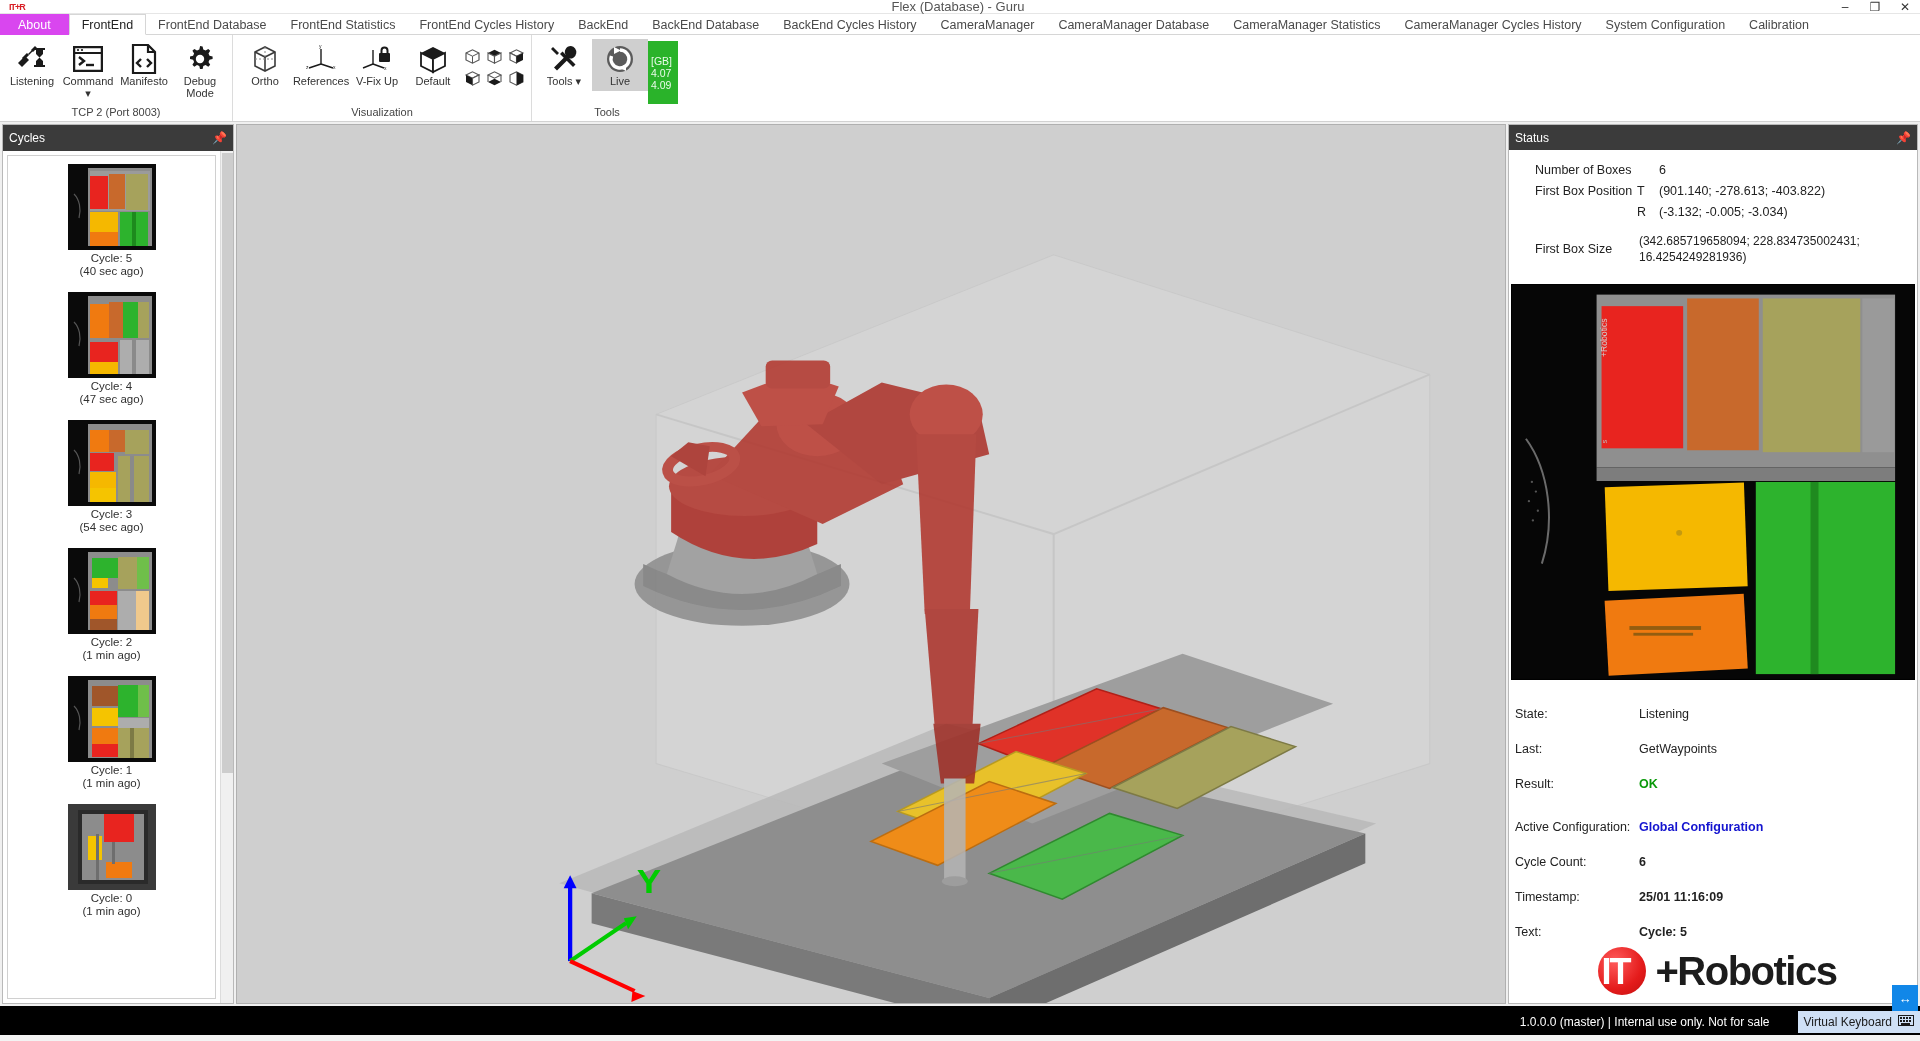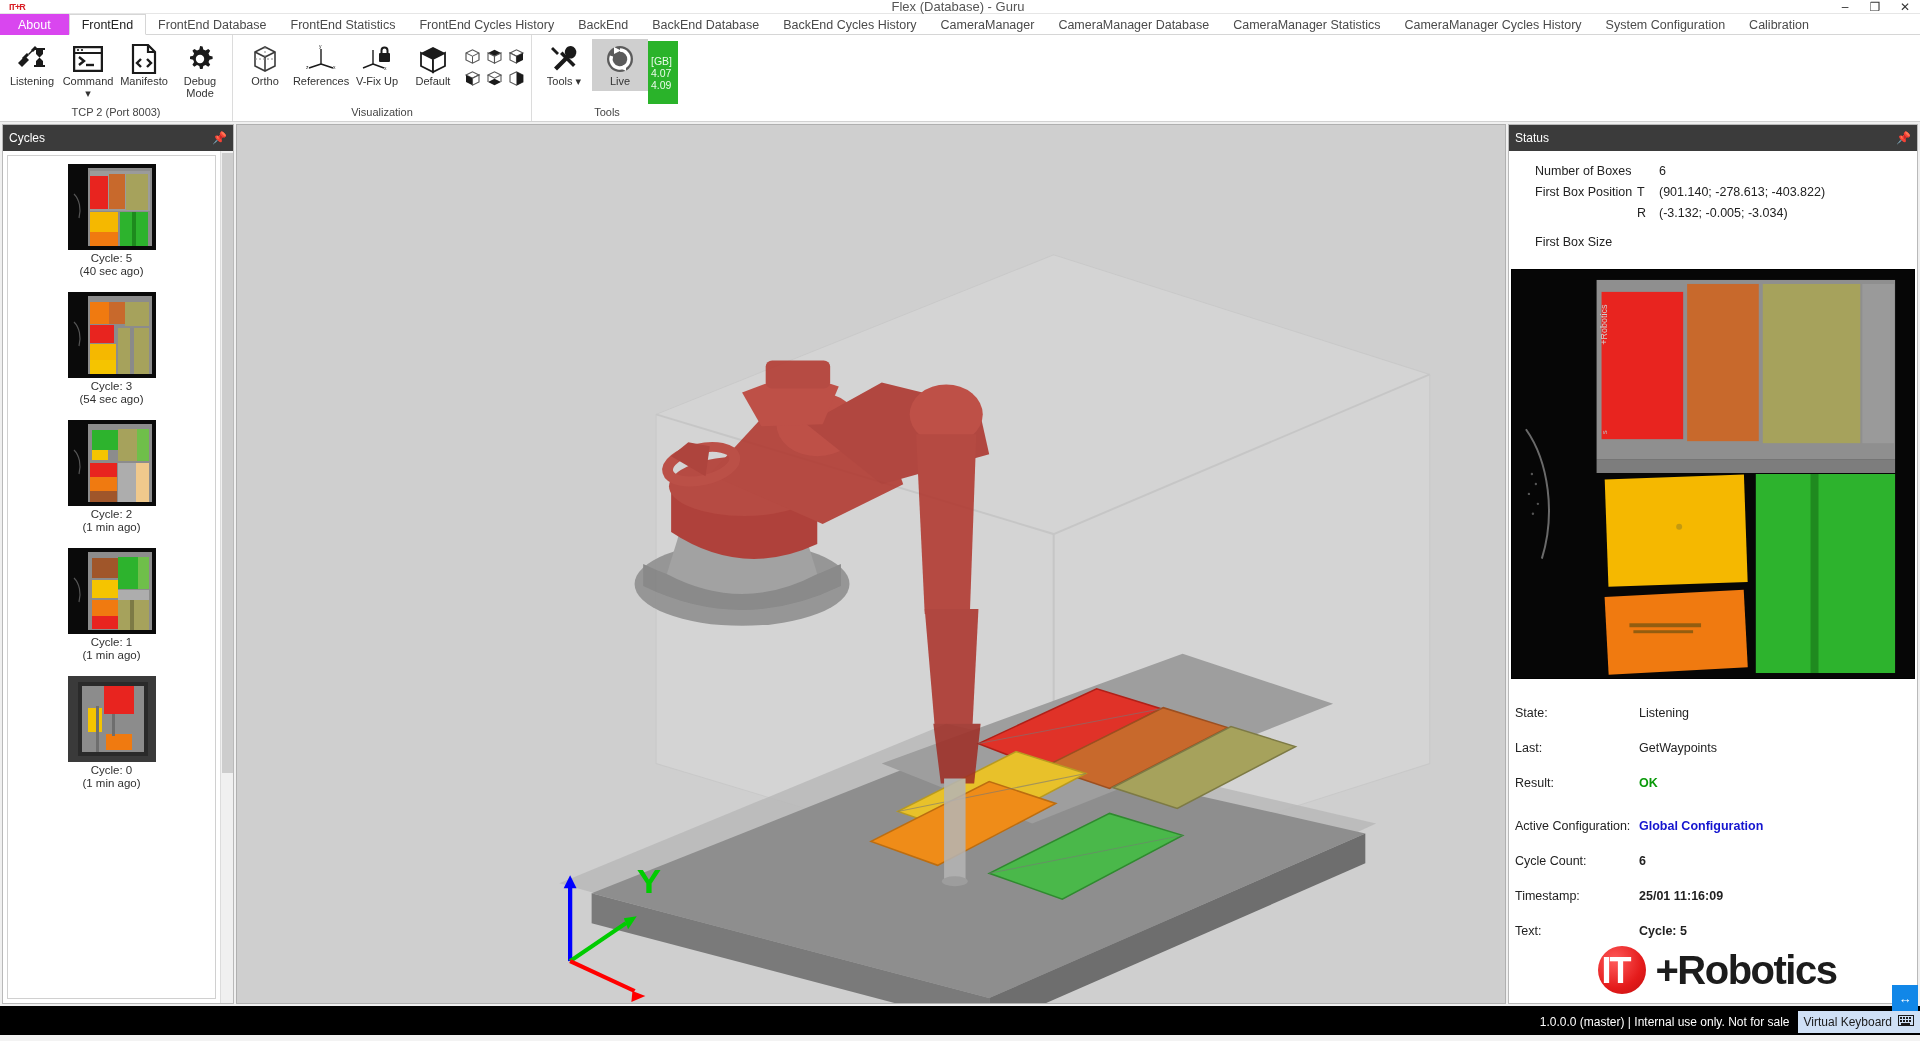--- a/index.html
+++ b/index.html
@@ -172,21 +172,21 @@
     color: #fff; letter-spacing: -2px; font-family: "Liberation Sans", sans-serif;
   }
   .brand-text {
     font-size: 40px; font-weight: bold; color: #1c1c1c; letter-spacing: -1.5px;
     margin-left: -4px;
   }
 
   
   .bottombar {
     height: 32px; background: #000; color: #fff; font-size: 12px;
-    display: flex; align-items: center; justify-content: flex-end;
+    display: flex; align-items: center; justify-content: flex-end; gap: 20px;
   }
   .bb-text { padding-right: 8px; }
   .vk {
     background: #cfe0f5; color: #1a1a1a; height: 22px; display: flex;
     align-items: center; gap: 6px; padding: 0 6px; cursor: default;
   }
   .tv-badge {
     position: absolute; right: 2px; bottom: 30px; width: 26px; height: 26px;
     background: #1187e8; display: flex; align-items: center; justify-content: center;
     color: #fff; font-size: 13px; z-index: 20;
@@ -469,20 +469,38 @@
                 <rect x="22" y="48" width="28" height="20" fill="#f5b800"></rect>
                 <rect x="22" y="68" width="28" height="14" fill="#f07a10"></rect>
                 <rect x="52" y="48" width="28" height="34" fill="#2db32d"></rect>
                 <rect x="64" y="48" width="4" height="34" fill="#1d8a1d"></rect>
                 <path d="M6 30 a14 20 0 0 1 5 24" fill="none" stroke="#555" stroke-width="1.2"></path>
               </svg>
             </div>
             <div class="cycle-cap"><span>Cycle: 5</span><br><span>(40 sec ago)</span></div>
           </div>
 
+          <div class="cycle-item">
+            <div class="cycle-thumb">
+              <svg width="88" height="86" viewBox="0 0 88 86">
+                <rect width="88" height="86" fill="#0a0a0a"></rect>
+                <rect x="20" y="4" width="64" height="78" fill="#8c8c8c"></rect>
+                <rect x="22" y="12" width="19" height="34" fill="#f07a10"></rect>
+                <rect x="41" y="10" width="14" height="36" fill="#c8692c"></rect>
+                <rect x="55" y="10" width="17" height="36" fill="#2db32d"></rect>
+                <rect x="70" y="10" width="11" height="36" fill="#a6a25c"></rect>
+                <rect x="22" y="50" width="28" height="20" fill="#e8241f"></rect>
+                <rect x="22" y="70" width="28" height="12" fill="#f5b800"></rect>
+                <rect x="52" y="48" width="29" height="34" fill="#adadad"></rect>
+                <rect x="64" y="48" width="4" height="34" fill="#8a8a8a"></rect>
+                <path d="M6 30 a14 20 0 0 1 5 24" fill="none" stroke="#555" stroke-width="1.2"></path>
+              </svg>
+            </div>
+            <div class="cycle-cap"><span>Cycle: 4</span><br><span>(47 sec ago)</span></div>
+          </div>
 
           <div class="cycle-item">
             <div class="cycle-thumb">
               <svg width="88" height="86" viewBox="0 0 88 86">
                 <rect width="88" height="86" fill="#0a0a0a"></rect>
                 <rect x="20" y="4" width="64" height="78" fill="#8c8c8c"></rect>
                 <rect x="22" y="10" width="19" height="22" fill="#f07a10"></rect>
                 <rect x="41" y="10" width="16" height="22" fill="#c8692c"></rect>
                 <rect x="57" y="10" width="24" height="24" fill="#a6a25c"></rect>
                 <rect x="22" y="33" width="24" height="18" fill="#e8241f"></rect>
@@ -659,20 +677,21 @@
         </div>
         <div class="status-row">
           <div class="status-label"></div>
           <div class="status-sub">R</div>
           <div class="status-val">(-3.132; -0.005; -3.034)</div>
         </div>
         <div style="height:8px"></div>
         <div class="status-row">
           <div class="status-label">First Box Size</div>
           <div class="status-sub"></div>
+          <div class="status-val" style="font-size:12px">(342.685719658094; 228.834735002431; 16.4254249281936)</div>
         </div>
       </div>
 
       <div class="preview-img">
         <svg width="100%" height="100%" viewBox="0 0 404 410" preserveAspectRatio="none">
           <rect width="404" height="410" fill="#060606"></rect>
           <rect x="85" y="10" width="300" height="180" fill="#8f8f8f"></rect>
           <rect x="90" y="22" width="82" height="148" fill="#e8241f"></rect>
           <rect x="176" y="14" width="72" height="158" fill="#c8692c"></rect>
           <rect x="252" y="14" width="98" height="160" fill="#a6a25c"></rect>

